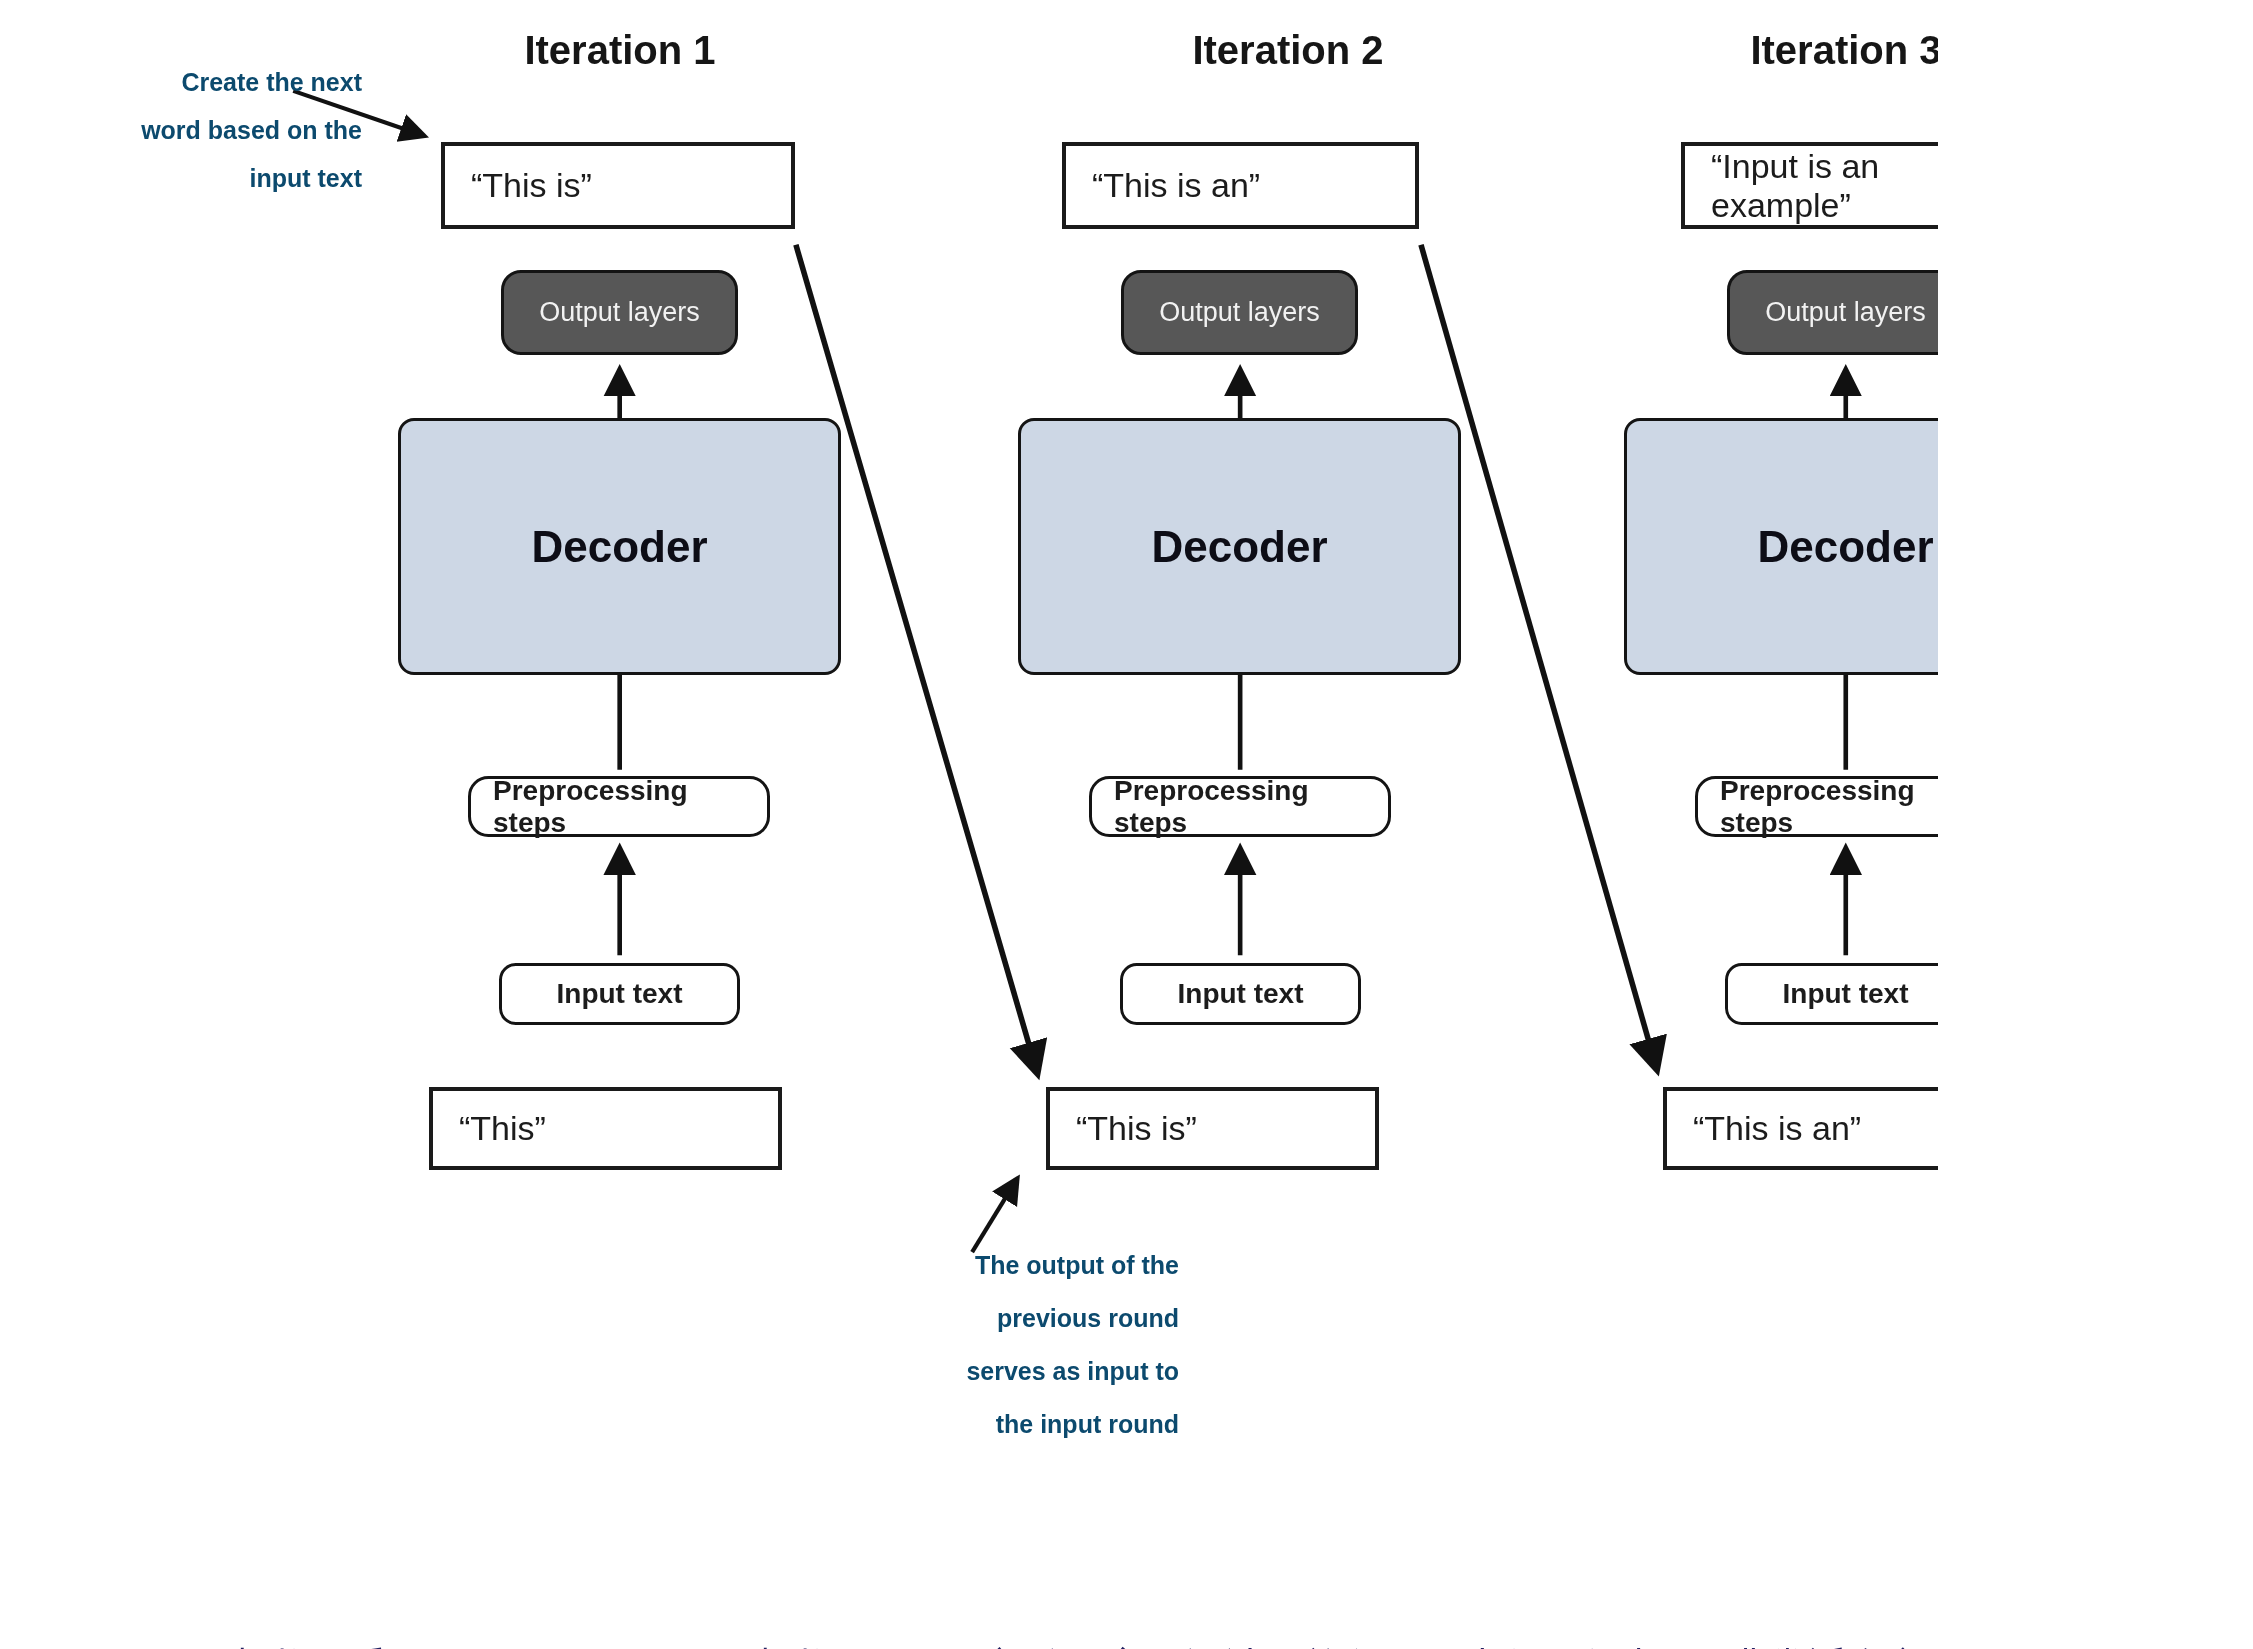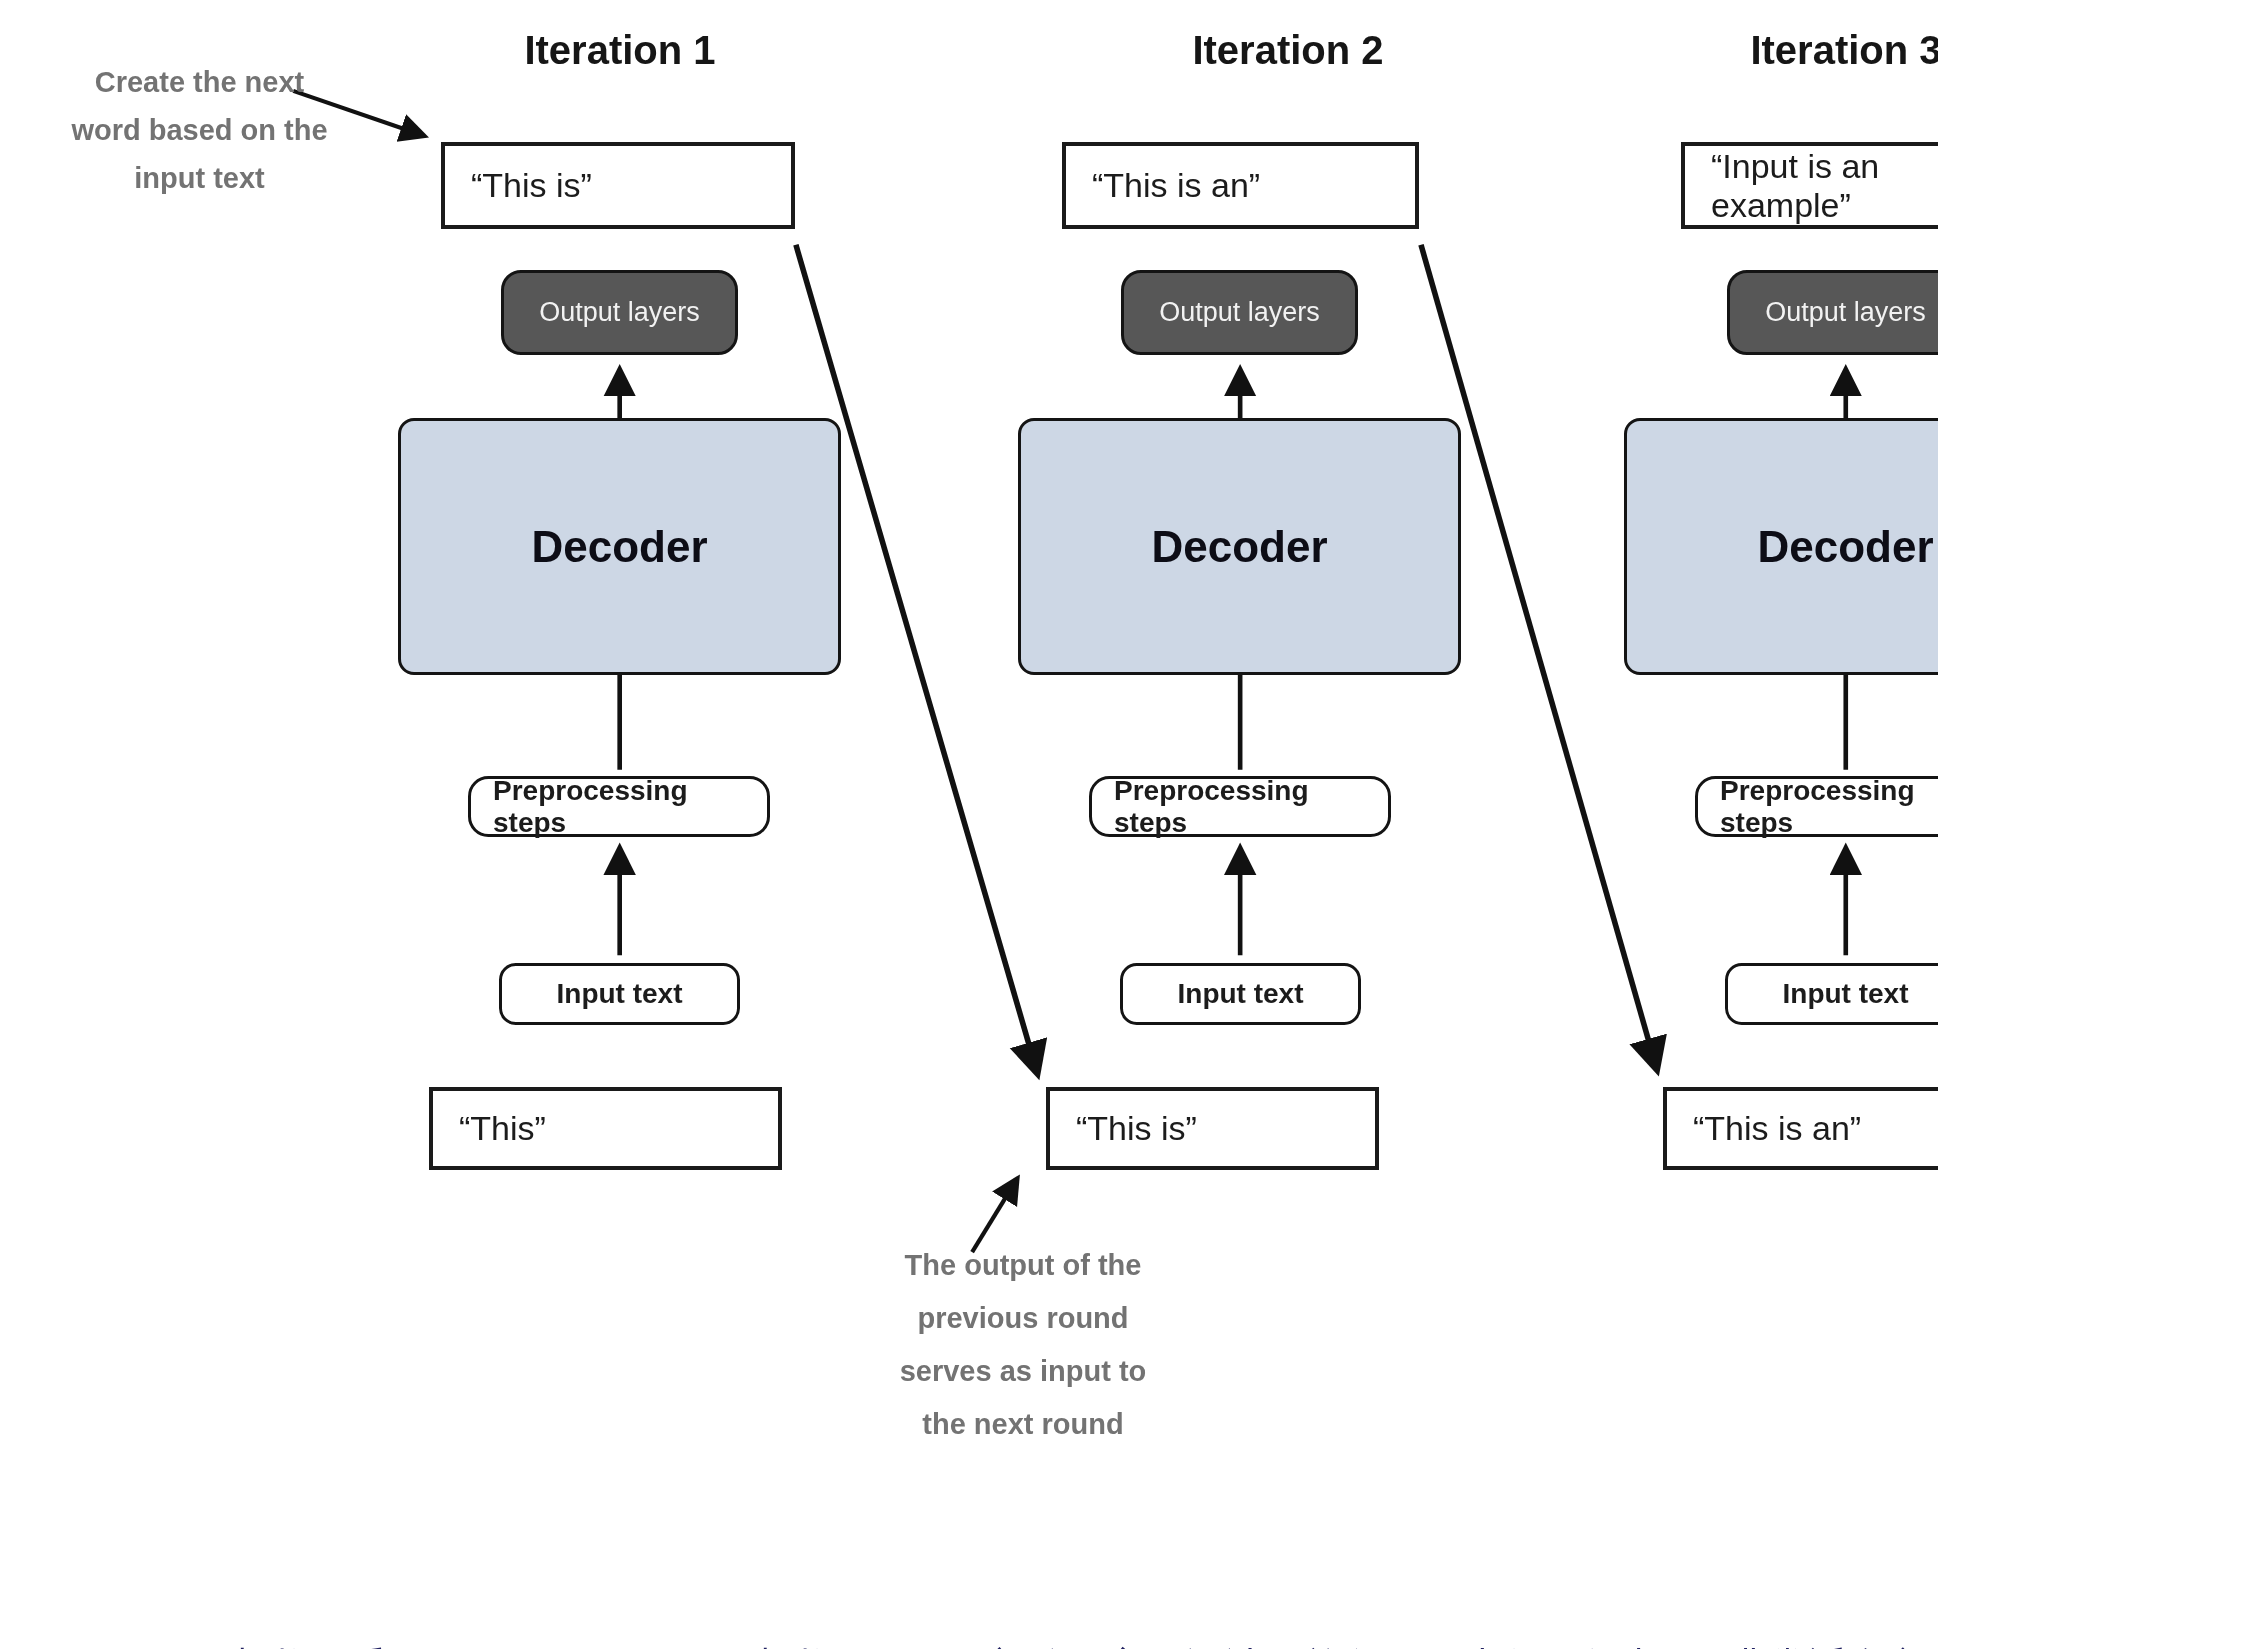--- a/index.html
+++ b/index.html
@@ -39,22 +39,22 @@
     font-size:44px;font-weight:800;color:#0d0d16;
   }
   .pill{
     position:absolute;box-sizing:border-box;background:#ffffff;
     border:3.7px solid #141414;display:flex;align-items:center;justify-content:center;
     font-weight:700;color:#1c1c1c;
   }
   .pre{top:776px;width:302px;height:61px;border-radius:20.4px;font-size:28px;padding-left:22px;}
   .inp{top:963px;width:241px;height:62px;border-radius:16.7px;font-size:28px;}
   .anno{
-    position:absolute;text-align:center;font-size:29px;font-weight:800;
-    color:#737373;line-height:48px;
+    position:absolute;text-align:right;font-size:25px;font-weight:800;
+    color:#0c4a6e;line-height:48px;
   }
   .anno.bottom{line-height:53px;}
   .caption{
     position:absolute;left:16.7px;top:1519px;width:2226px;
     font-size:39px;line-height:59px;color:var(--caption-text);white-space:pre-wrap;
   }
 </style>
 </head>
 <body>
 
@@ -117,21 +117,21 @@
   <div class="anno" style="left:37px;top:58px;width:325px">
     <div>Create the next</div>
     <div>word based on the</div>
     <div>input text</div>
   </div>
 
   <div class="anno bottom" style="left:867px;top:1239px;width:312px">
     <div>The output of the</div>
     <div>previous round</div>
     <div>serves as input to</div>
-    <div>the next round</div>
+    <div>the input round</div>
   </div>
 
   <div class="caption">
     <div>图 1.8  GPT 架构仅采用了原始Transformer架构的解码器部分。它的设计是单向的，从左到右处理，非常适合文本</div>
     
   </div>
 
 </div>
 
 

